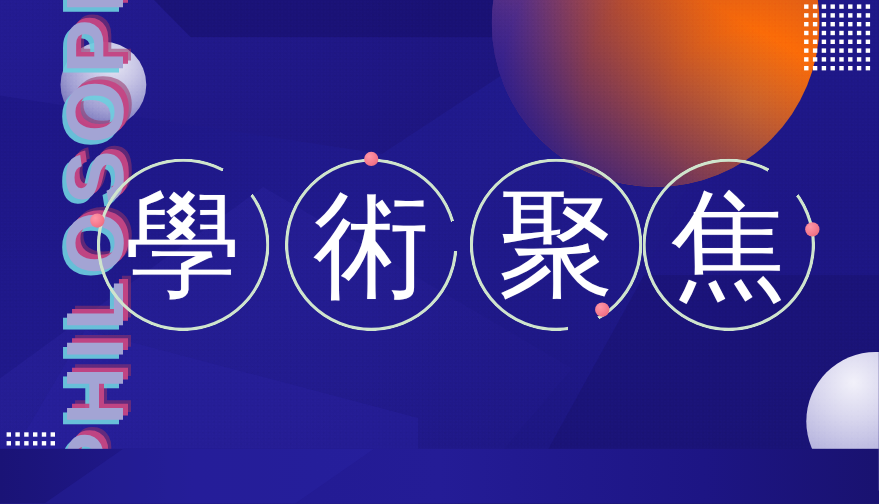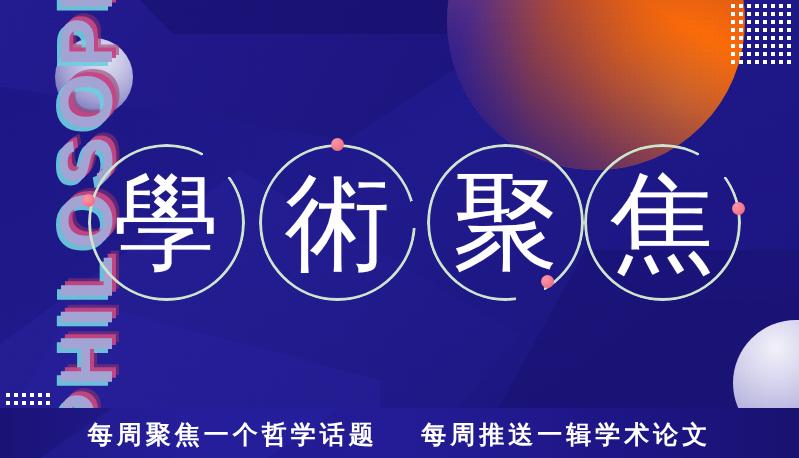--- a/index.html
+++ b/index.html
@@ -317,19 +317,14 @@
       <div class="ring gap-tr"></div>
       <div class="cn-char">焦</div>
       <div class="pinkdot" style="left:148px;top:58px;"></div>
     </div>
 
   </div>
 
   <div class="bottom-band">
     <div class="band-facet"></div>
   </div>
-  <div class="tagline">
-    <span>每周聚焦一个哲学话题</span>
-    <span class="gap"></span>
-    <span>每周推送一辑学术论文</span>
-  </div>
 
 </div>
 
 </body></html>

